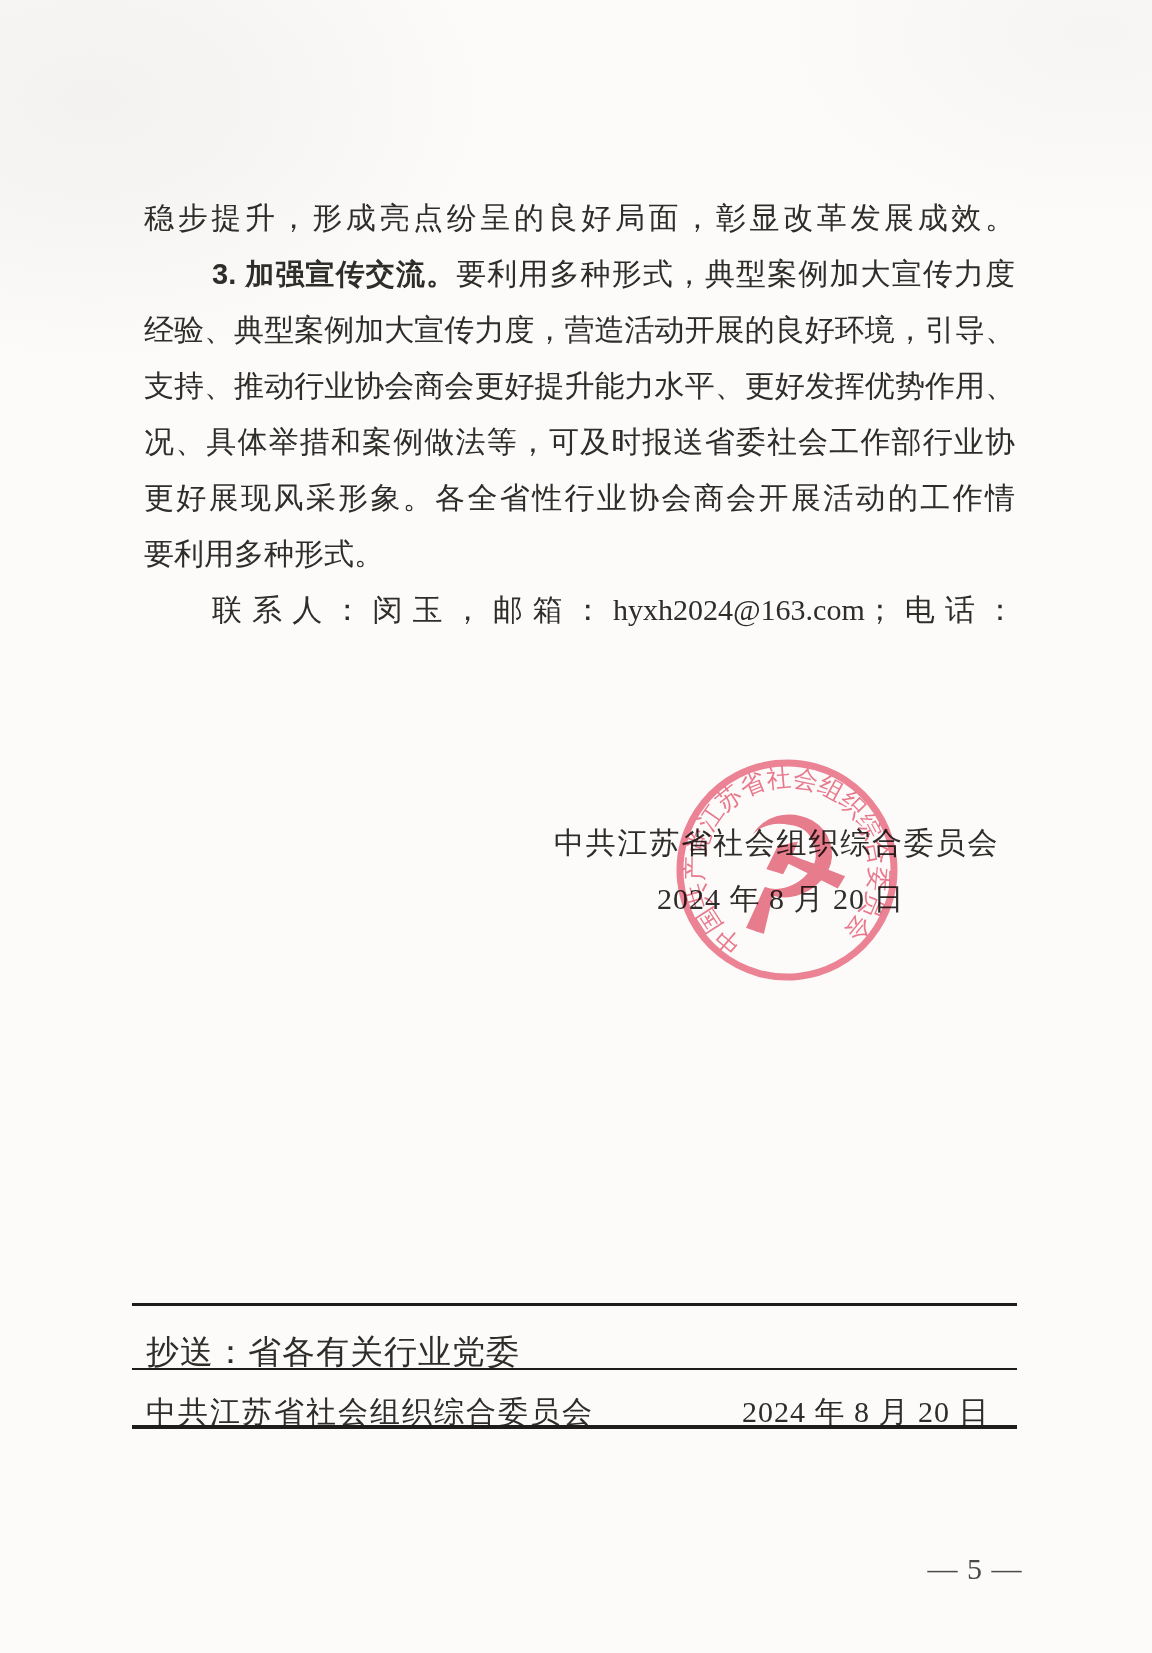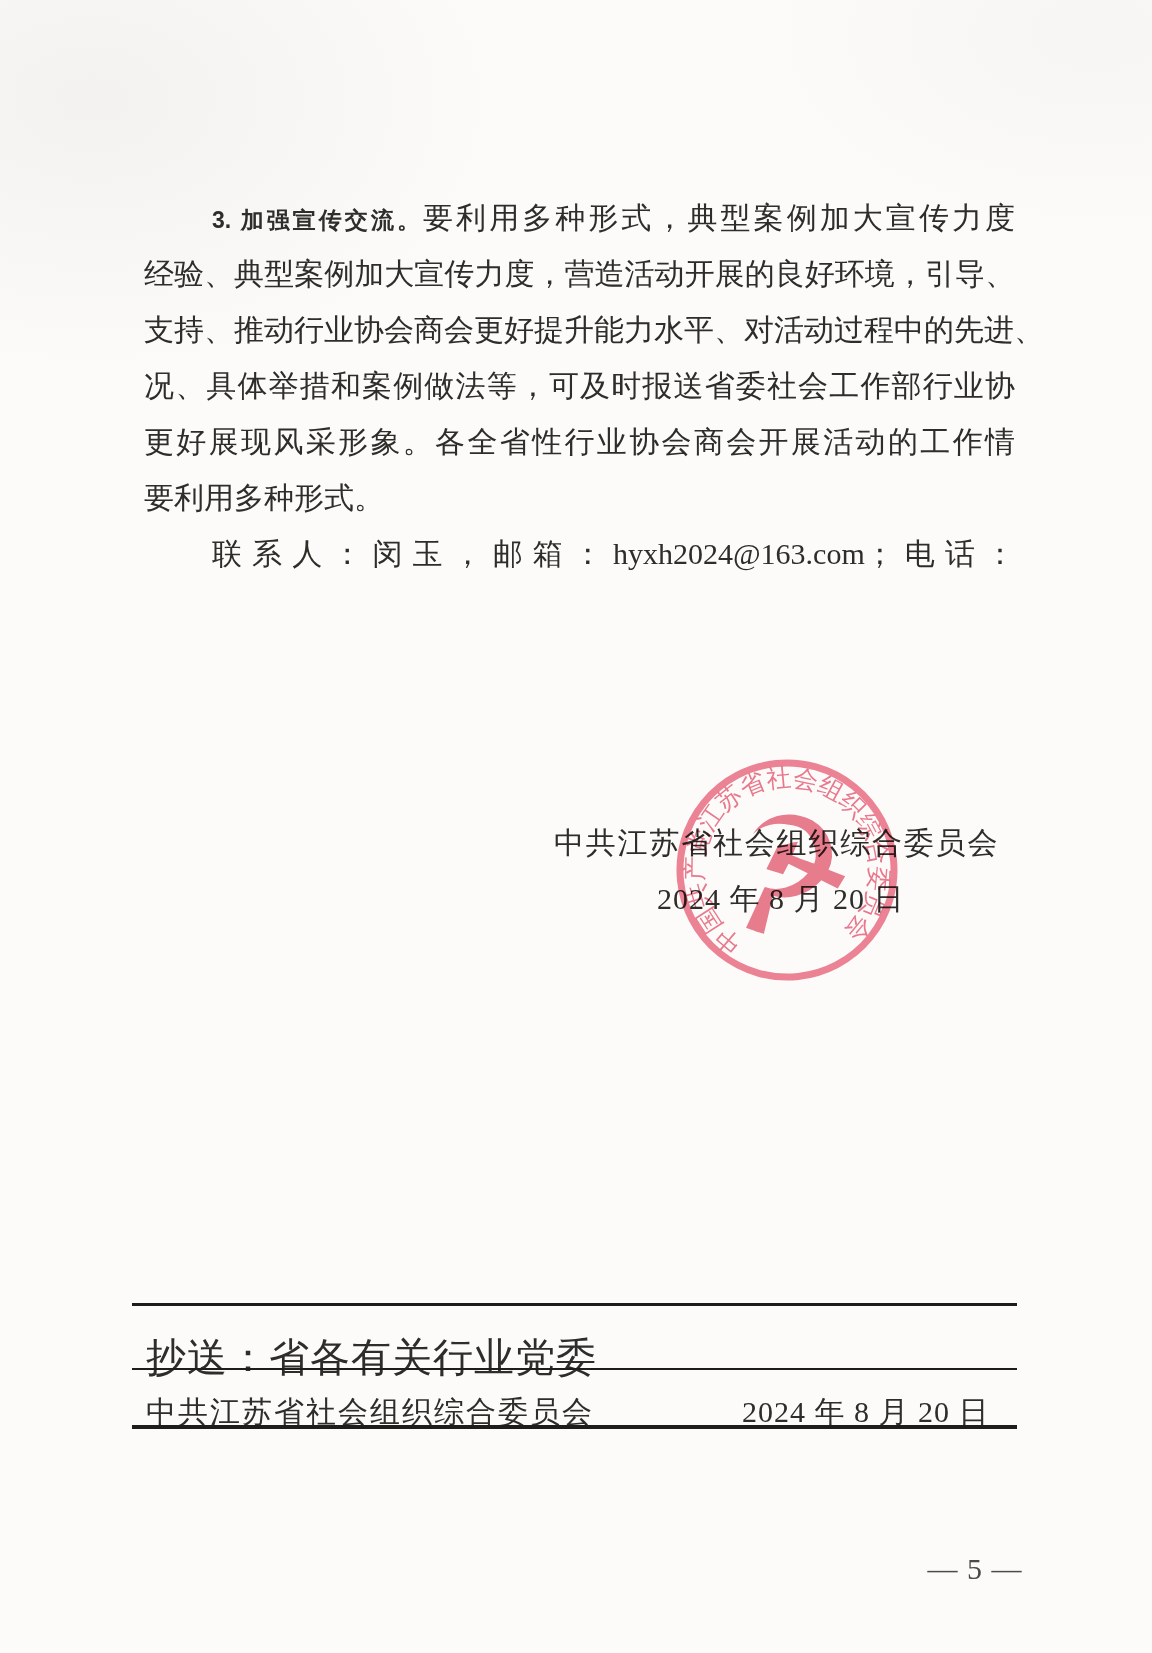--- a/index.html
+++ b/index.html
@@ -33,21 +33,21 @@
     text-align: justify;
     text-align-last: justify;
     text-justify: inter-character;
     color: #2e2d2a;
   }
   .line.noflush { text-align-last: left; }
   .line.indent { padding-left: 68px; }
   .line .seg-bold {
     font-weight: 700;
     font-family: "Liberation Sans", "DejaVu Sans", sans-serif;
-    font-size: 23px;
+    font-size: 29px;
   }
 
   
   .sig-org {
     position: absolute; left: 554px; top: 823px;
     font-size: 30px; letter-spacing: 1.8px;
     white-space: nowrap; color: #2e2d2a;
   }
   .sig-date {
     position: absolute; left: 657px; top: 879px;
@@ -65,21 +65,21 @@
   }
 
   
   .rule { position: absolute; left: 132px; width: 885px; background: #1e1d1b; }
   .rule-top    { top: 1303px; height: 3px; }
   .rule-mid    { top: 1368px; height: 2px; }
   .rule-bottom { top: 1425px; height: 4px; }
 
   .footer-cc {
     position: absolute; left: 146px; top: 1330px;
-    font-size: 40px; letter-spacing: 1px;
+    font-size: 33px; letter-spacing: 1px;
     white-space: nowrap; color: #2e2d2a;
   }
   .footer-issuer {
     position: absolute; left: 146px; top: 1392px;
     font-size: 30px; letter-spacing: 2px;
     white-space: nowrap; color: #2e2d2a;
   }
   .footer-date {
     position: absolute; left: 742px; top: 1392px;
     font-size: 30px; letter-spacing: 1px;
@@ -92,23 +92,24 @@
     font-size: 30px; color: #4b4a48; letter-spacing: 1px;
     white-space: nowrap;
   }
 </style>
 </head>
 <body>
 
 <div class="page">
 
   <div class="doc-body">
+    <div class="line">稳步提升，形成亮点纷呈的良好局面，彰显改革发展成效。</div>
     <div class="line indent"><span class="seg-bold">3. 加强宣传交流。</span><span>要利用多种形式，典型案例加大宣传力度</span></div>
     <div class="line">经验、典型案例加大宣传力度，营造活动开展的良好环境，引导、</div>
-    <div class="line">支持、推动行业协会商会更好提升能力水平、对活动过程中的先进、</div>
+    <div class="line">支持、推动行业协会商会更好提升能力水平、更好发挥优势作用、</div>
     <div class="line">况、具体举措和案例做法等，可及时报送省委社会工作部行业协</div>
     <div class="line">更好展现风采形象。各全省性行业协会商会开展活动的工作情</div>
     <div class="line noflush">要利用多种形式。</div>
     <div class="line indent">联系人：闵玉，邮箱：hyxh2024@163.com；电话：</div>
   </div>
 
   <div class="sig-org">中共江苏省社会组织综合委员会</div>
   <div class="sig-date">2024 年 8 月 20 日</div>
 
   <svg class="seal" viewBox="0 0 250 250">

